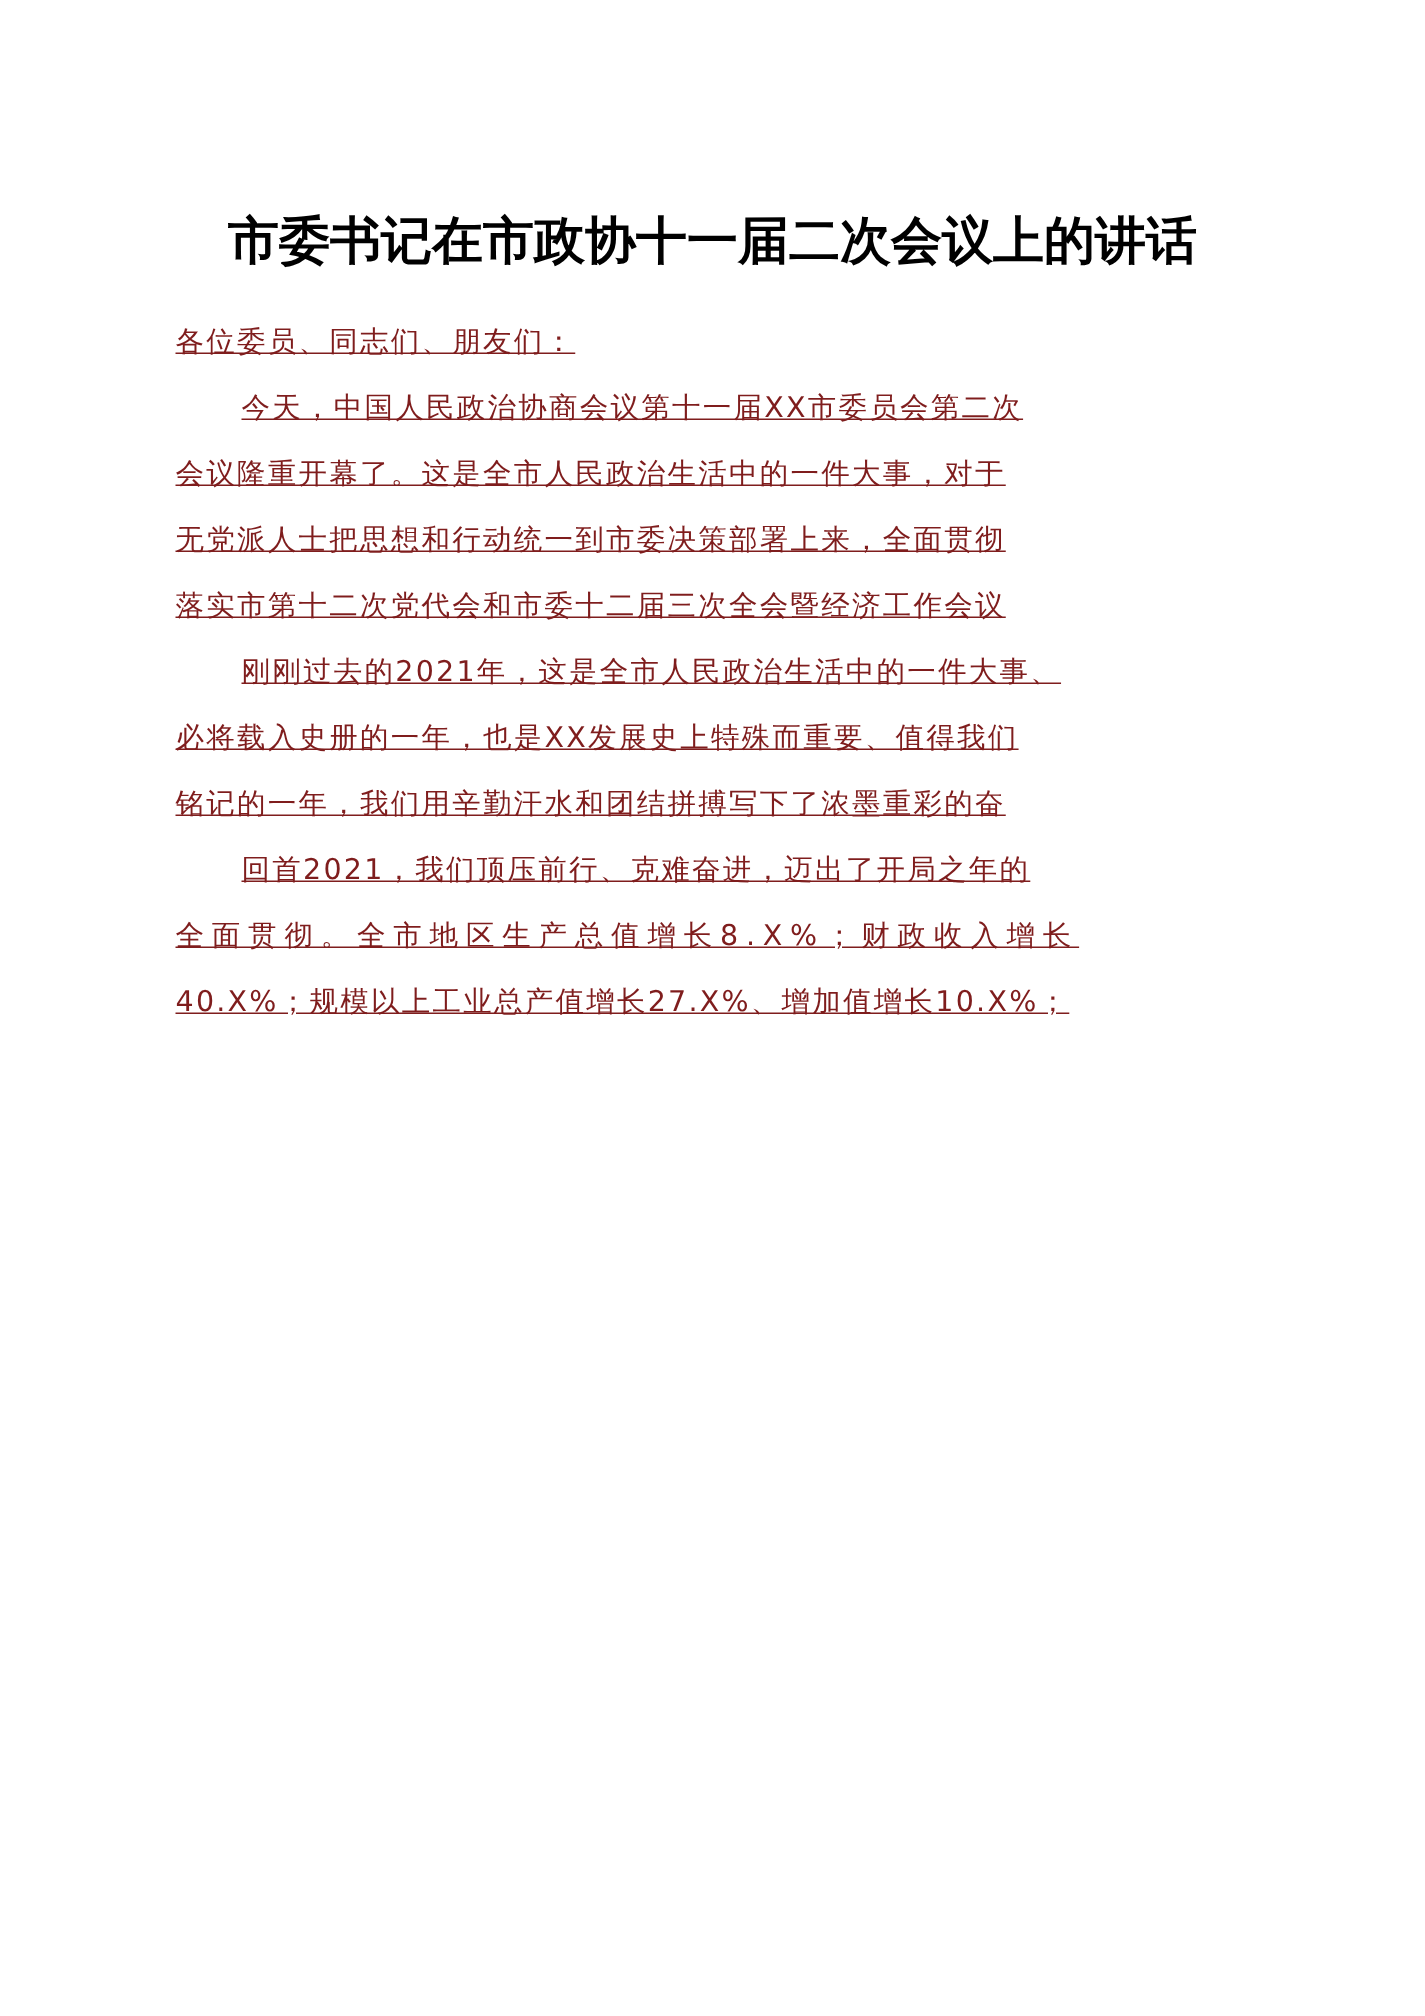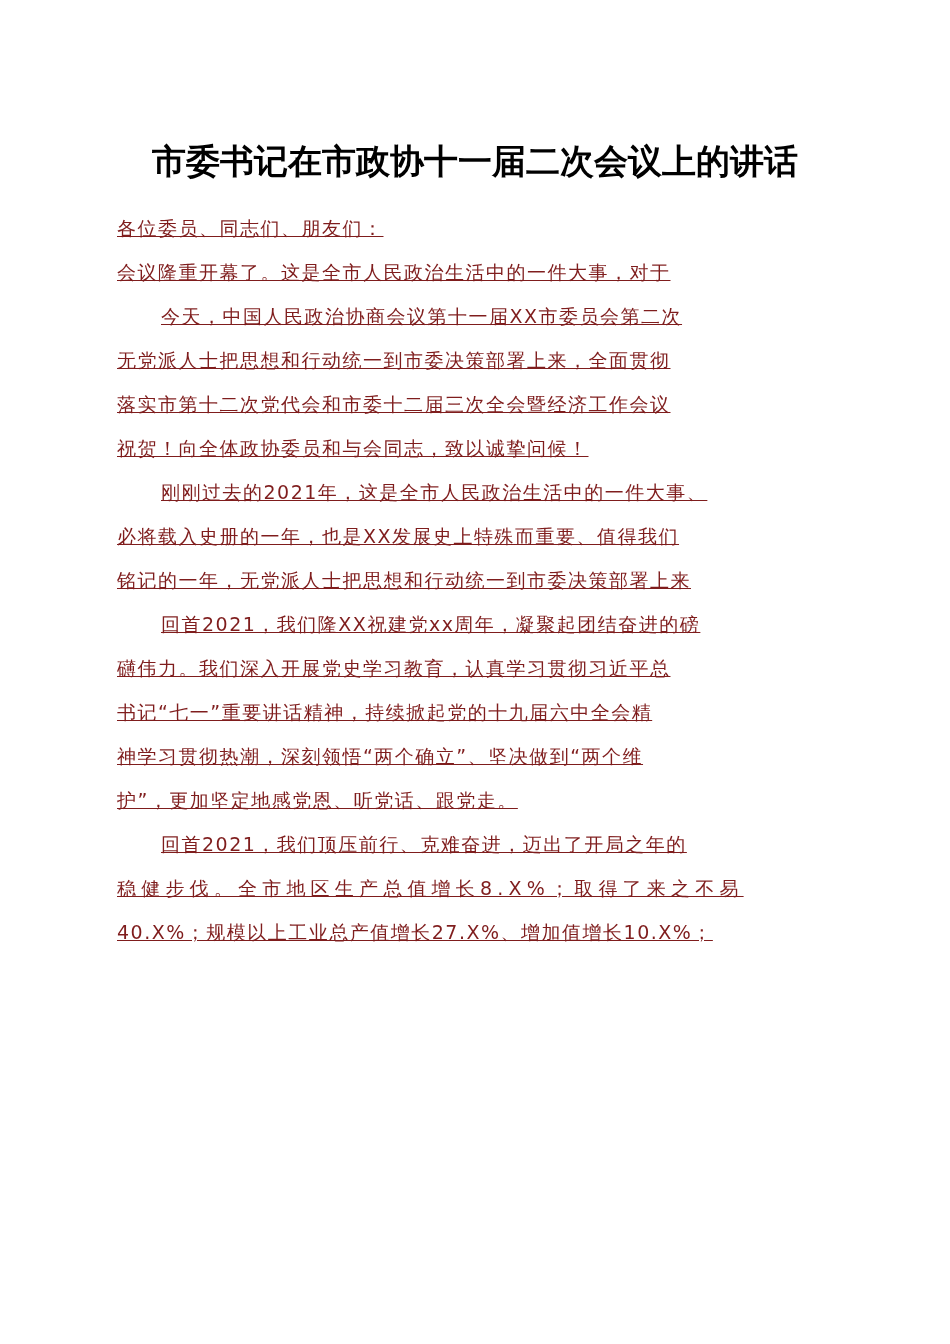--- a/index.html
+++ b/index.html
@@ -58,40 +58,32 @@
 </head>
 <body>
 
 <div class="page">
   <div class="title">市委书记在市政协十一届二次会议上的讲话</div>
 
   <div class="body">
     <div class="line">各位委员、同志们、朋友们：</div>
 
     <div>
+      <div class="line indent">今天，中国人民政治协商会议第十一届XX市委员会第二次</div>
       <div class="line">会议隆重开幕了。这是全市人民政治生活中的一件大事，对于</div>
-      <div class="line indent">今天，中国人民政治协商会议第十一届XX市委员会第二次</div>
       <div class="line">无党派人士把思想和行动统一到市委决策部署上来，全面贯彻</div>
       <div class="line">落实市第十二次党代会和市委十二届三次全会暨经济工作会议</div>
-      <div class="line">祝贺！向全体政协委员和与会同志，致以诚挚问候！</div>
     </div>
 
     <div>
       <div class="line indent">刚刚过去的2021年，这是全市人民政治生活中的一件大事、</div>
       <div class="line">必将载入史册的一年，也是XX发展史上特殊而重要、值得我们</div>
-      <div class="line">铭记的一年，无党派人士把思想和行动统一到市委决策部署上来</div>
+      <div class="line">铭记的一年，我们用辛勤汗水和团结拼搏写下了浓墨重彩的奋</div>
     </div>
 
-    <div>
-      <div class="line indent">回首2021，我们隆XX祝建党xx周年，凝聚起团结奋进的磅</div>
-      <div class="line">礴伟力。我们深入开展党史学习教育，认真学习贯彻习近平总</div>
-      <div class="line">书记“七一”重要讲话精神，持续掀起党的十九届六中全会精</div>
-      <div class="line">神学习贯彻热潮，深刻领悟“两个确立”、坚决做到“两个维</div>
-      <div class="line">护”，更加坚定地感党恩、听党话、跟党走。</div>
-    </div>
 
     <div>
       <div class="line indent">回首2021，我们顶压前行、克难奋进，迈出了开局之年的</div>
-      <div class="line wide">稳健步伐。全市地区生产总值增长8.X%；取得了来之不易</div>
+      <div class="line wide">全面贯彻。全市地区生产总值增长8.X%；财政收入增长</div>
       <div class="line">40.X%；规模以上工业总产值增长27.X%、增加值增长10.X%；</div>
     </div>
   </div>
 </div>
 
 </body></html>

